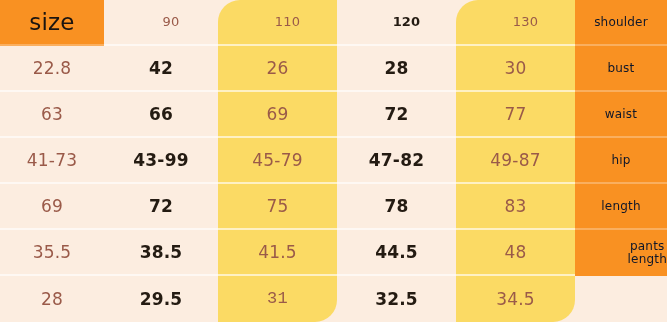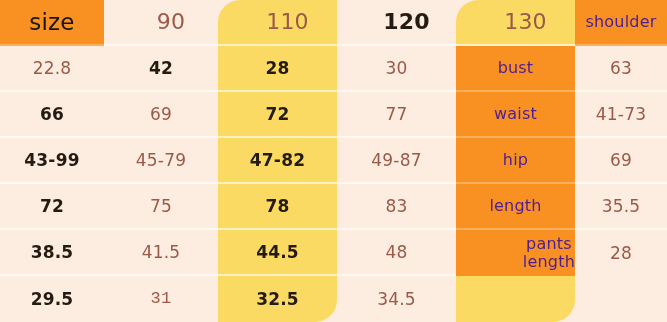--- a/index.html
+++ b/index.html
@@ -53,22 +53,22 @@
     font-size: 17px;
     line-height: 1.08;
     text-align: center;
     color: #9A5A49;
     letter-spacing: 0.2px;
   }
 
   
   .cell.label {
     background: #F99122;
-    color: #4c1d95;
-    font-size: 16px;
+    color: #0f172a;
+    font-size: 12px;
     border-bottom: 2px solid rgba(255, 255, 255, 0.28);
   }
   .cell.label.header {
     font-size: 23px;
     color: #1a1410;
   }
   .cell.label .multi {
     display: block;
     line-height: 1.12;
   }
@@ -81,21 +81,21 @@
   
   .cell.data.hl {
     background: transparent;
     color: #241B12;
     font-weight: bold;
   }
   .cell.data.hl.header {
     font-weight: bold;
   }
   .cell.data.header {
-    font-size: 22px;
+    font-size: 13px;
     padding-left: 20px;
   }
 </style>
 </head>
 <body>
 
 <div class="size-chart">
 
   <div class="highlight-band band-100"></div>
   <div class="highlight-band band-120"></div>
@@ -104,20 +104,21 @@
 
     <div class="cell label header">size</div>
     <div class="cell data header">90</div>
     <div class="cell data header">110</div>
     <div class="cell data header hl">120</div>
     <div class="cell data header">130</div>
 
     <div class="cell label">shoulder</div>
     <div class="cell data">22.8</div>
     <div class="cell data hl">42</div>
+    <div class="cell data">26</div>
     <div class="cell data hl">28</div>
     <div class="cell data">30</div>
 
     <div class="cell label">bust</div>
     <div class="cell data">63</div>
     <div class="cell data hl">66</div>
     <div class="cell data">69</div>
     <div class="cell data hl">72</div>
     <div class="cell data">77</div>
 

